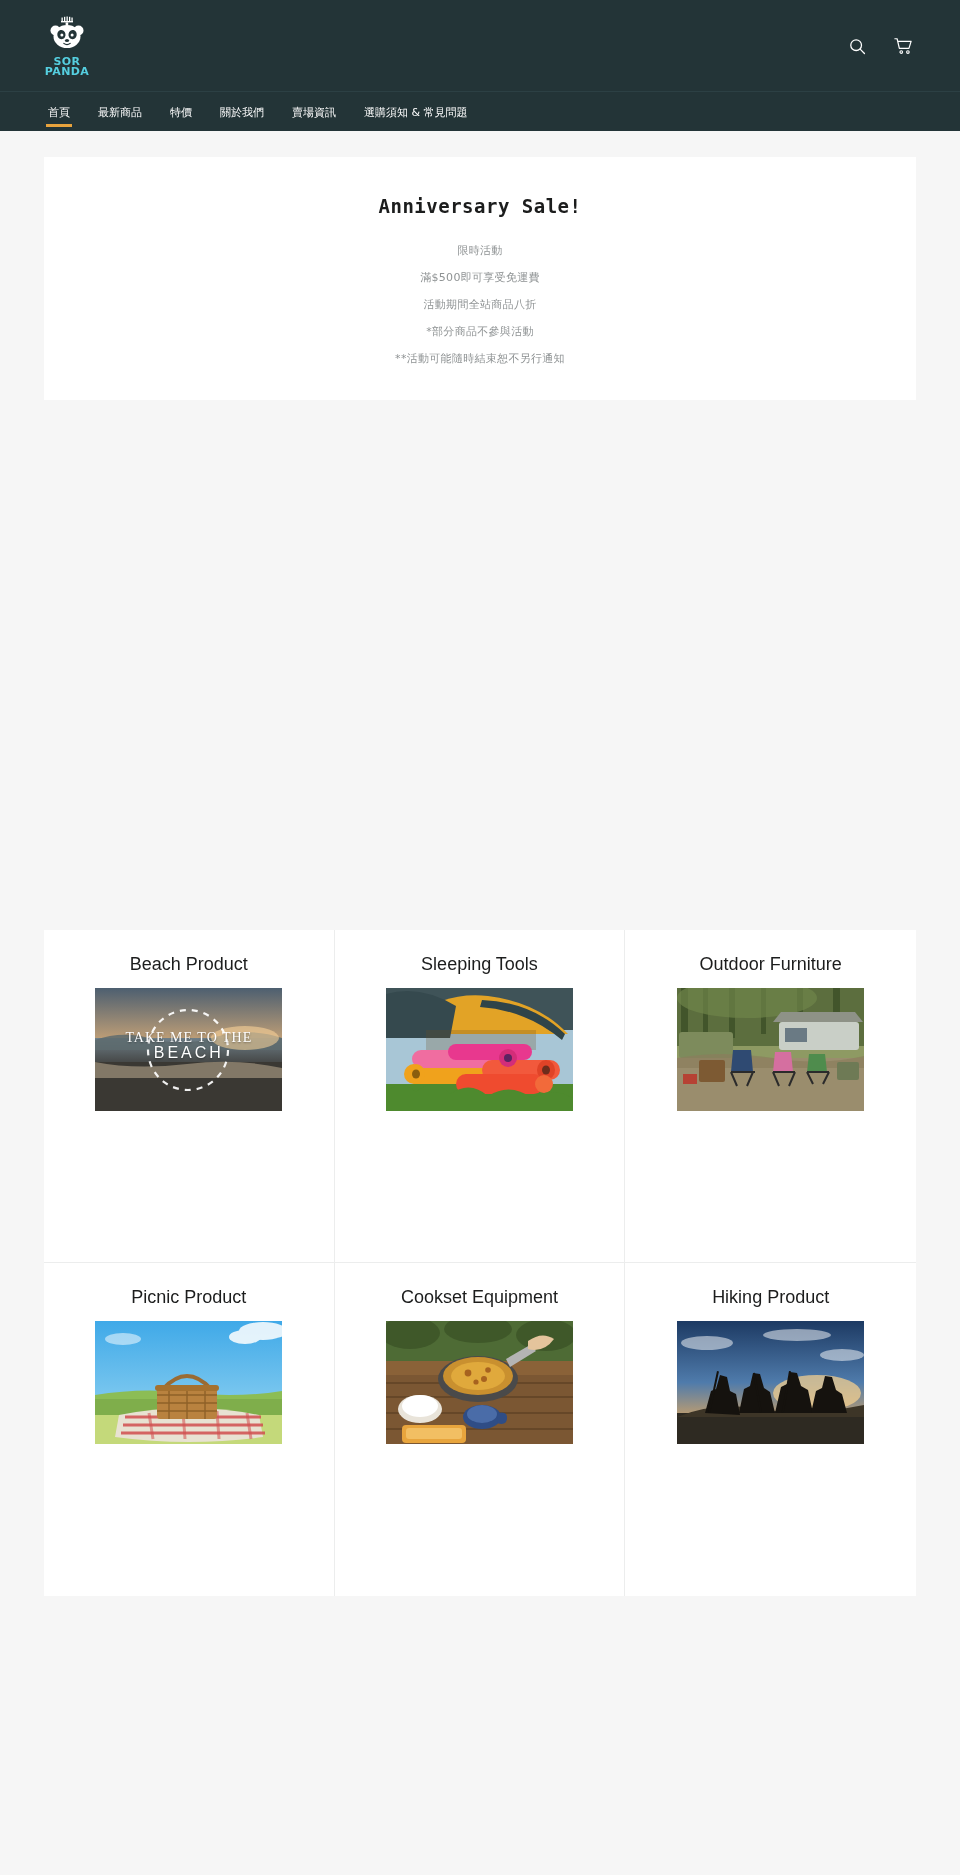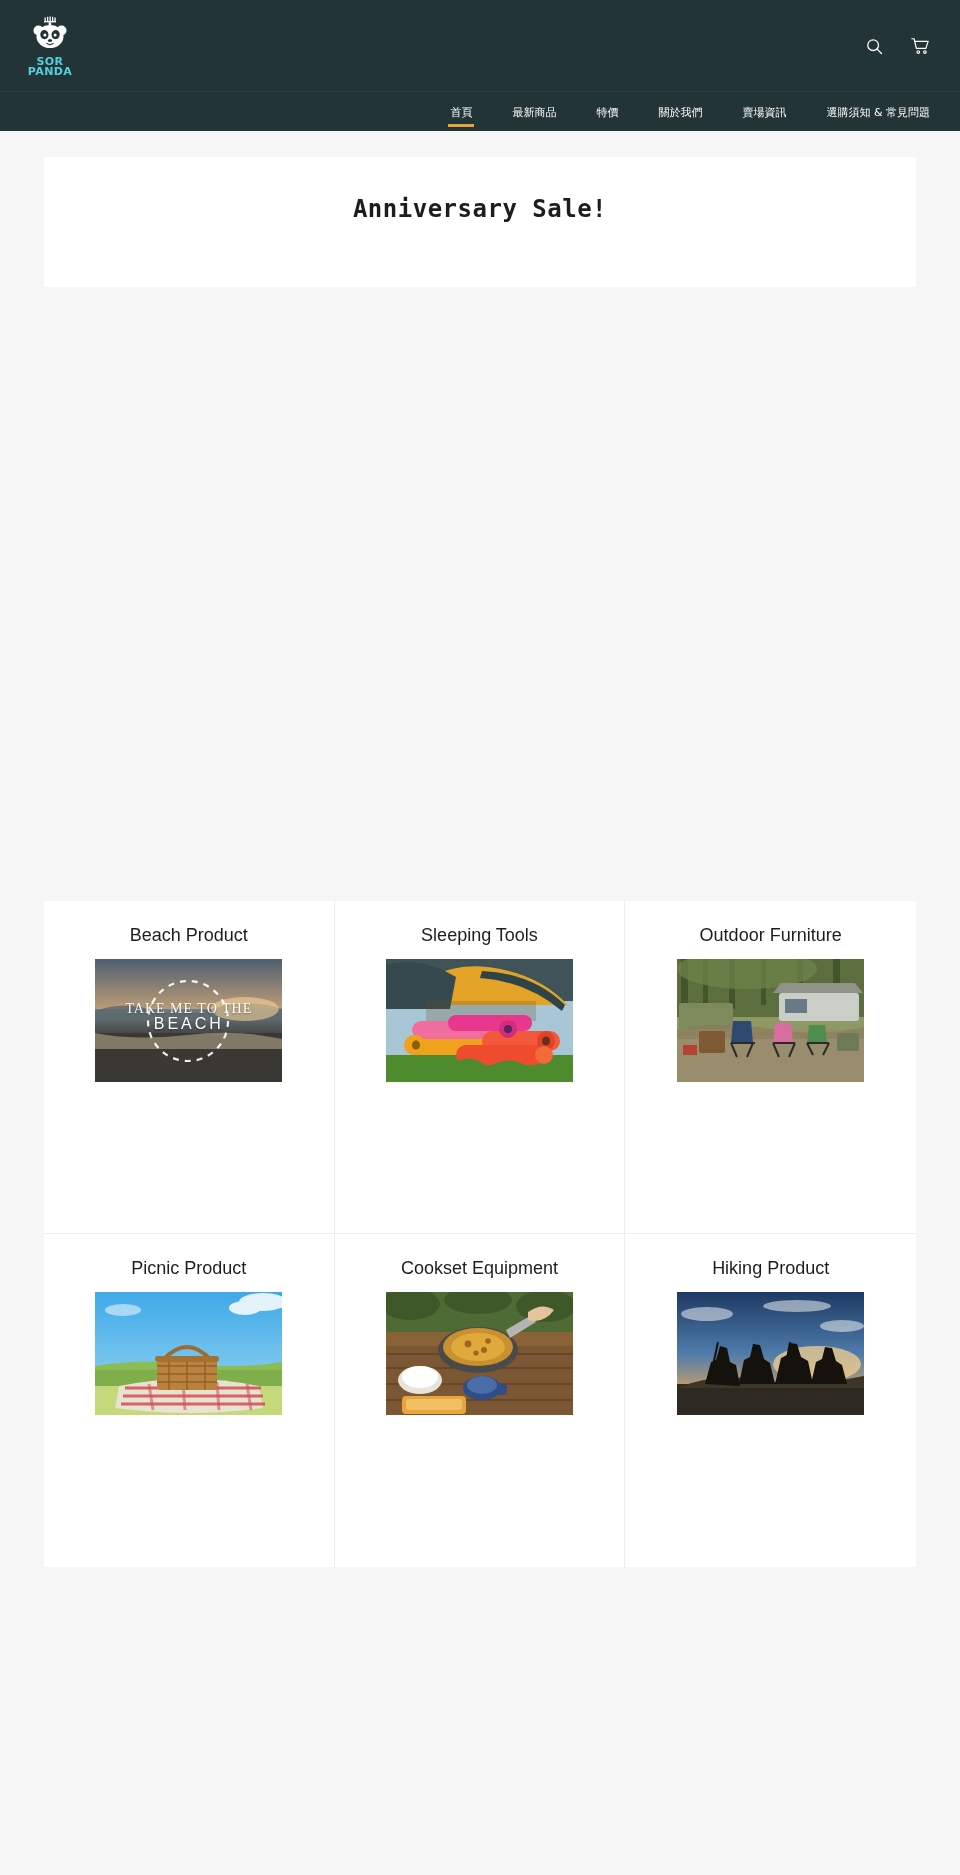--- a/index.html
+++ b/index.html
@@ -15,21 +15,21 @@
   .site-header {
     background: #233437;
     height: 92px;
     position: relative;
     border-bottom: 1px solid #2c4044;
   }
   .header-inner {
     max-width: 960px;
     height: 92px;
     margin: 0 auto;
-    padding: 0 27px;
+    padding: 0 44px;
     display: flex;
     align-items: center;
     justify-content: space-between;
   }
   .logo-wrap { display: flex; flex-direction: column; align-items: center; text-decoration: none; }
   .logo-svg { display: block; }
   .logo-text {
     color: #55cfe0;
     font-family: "DejaVu Sans", sans-serif;
     font-weight: bold;
@@ -49,26 +49,25 @@
   .icon-btn svg { display: block; }
 
   
   .nav-bar {
     background: #233437;
     height: 39px;
   }
   .nav-inner {
     max-width: 960px;
     margin: 0 auto;
-    padding: 0 16px;
+    padding: 0 34px;
     height: 39px;
     display: flex;
     align-items: center;
-    gap: 12px;
-    justify-content: flex-end;
+    gap: 0px;
   }
   .nav-item {
     color: #ffffff;
     font-size: 11px;
     line-height: 1;
     text-decoration: none;
     padding: 13px 14px 12px 14px;
     position: relative;
     white-space: nowrap;
     font-family: "DejaVu Sans", sans-serif;
@@ -88,21 +87,21 @@
     padding: 26px 44px 0 44px;
     min-height: 770px;
   }
   .announce-card {
     background: #ffffff;
     padding: 38px 30px 36px 30px;
     text-align: center;
   }
   .announce-title {
     font-family: "DejaVu Sans Mono", monospace;
-    font-size: 24px;
+    font-size: 19px;
     font-weight: bold;
     color: #1c1d1d;
     letter-spacing: .5px;
     margin-bottom: 28px;
   }
   .announce-line {
     font-family: "DejaVu Sans", sans-serif;
     font-size: 11px;
     color: #8f9394;
     line-height: 1;
@@ -230,20 +229,27 @@
       <a href="#" class="nav-item">關於我們</a>
       <a href="#" class="nav-item">賣場資訊</a>
       <a href="#" class="nav-item">選購須知 &amp; 常見問題</a>
     </div>
 </nav>
 
 <main class="page">
 
   <section class="announce-card">
     <h1 class="announce-title">Anniversary Sale!</h1>
+    <div id="announce-lines">
+        <p class="announce-line">限時活動</p>
+        <p class="announce-line">滿$500即可享受免運費</p>
+        <p class="announce-line">活動期間全站商品八折</p>
+        <p class="announce-line">*部分商品不參與活動</p>
+        <p class="announce-line">**活動可能隨時結束恕不另行通知</p>
+      </div>
   </section>
 
   <div class="spacer-block"></div>
 </main>
 
 <section class="collection-grid" id="collection-grid">
     <a href="#" class="collection-card">
       <h2 class="card-title">Beach Product</h2>
       <div class="card-img">
         <svg viewBox="0 0 187 123" xmlns="http://www.w3.org/2000/svg">

